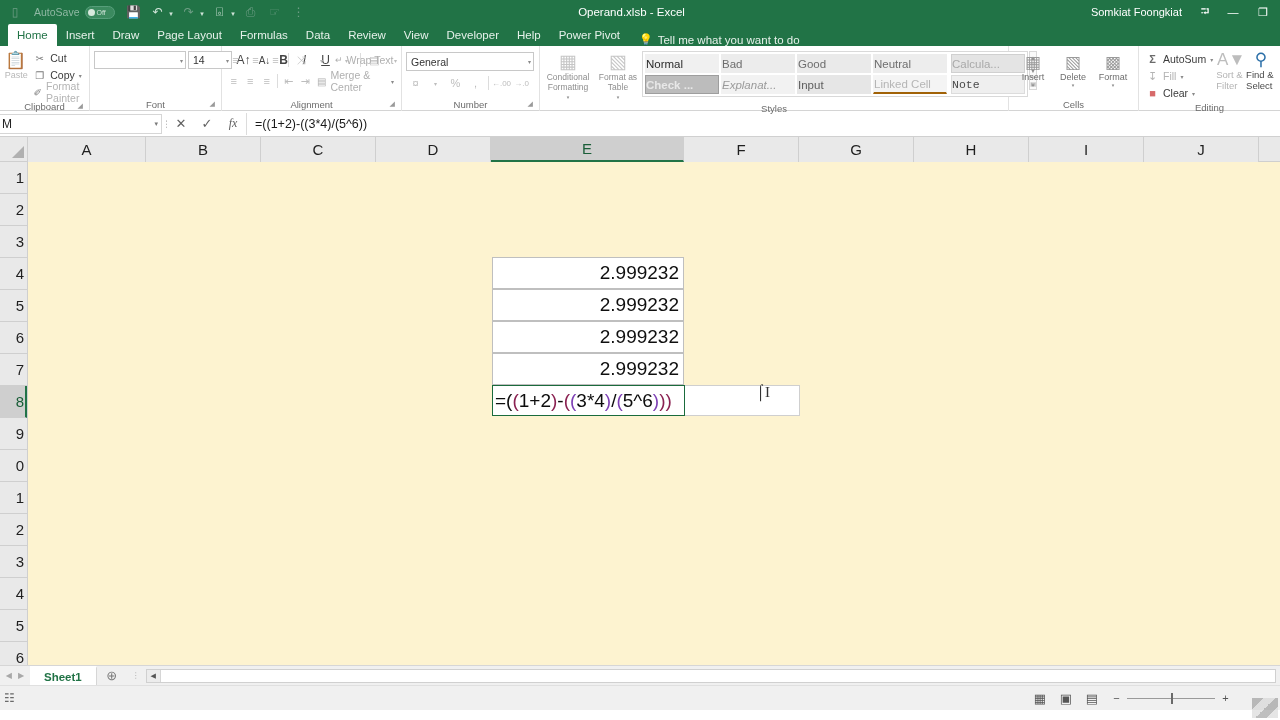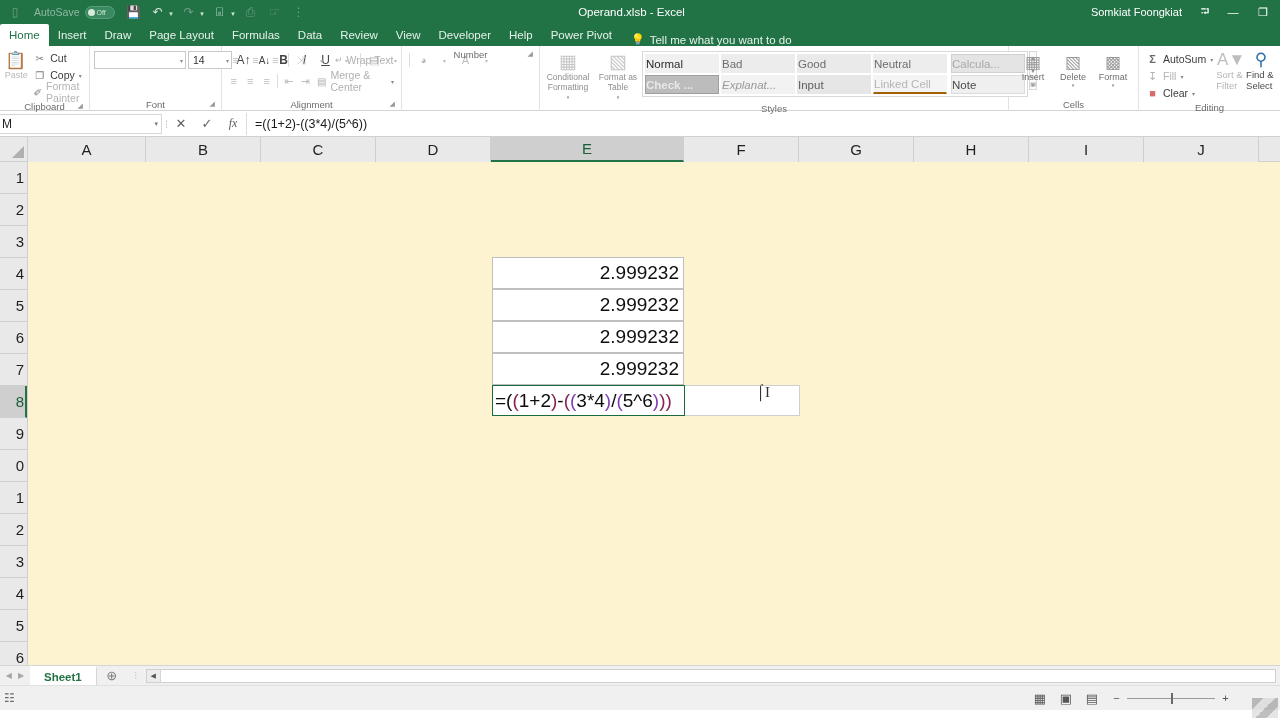--- a/index.html
+++ b/index.html
@@ -50,21 +50,21 @@
     width: 30px; height: 24px;
     display: flex; align-items: center; justify-content: center;
     color: #fff; font-size: 11px;
   }
   .ribbon-display { width: 26px; }
 
   
   .tabstrip {
     height: 22px; background: #217346;
     display: flex; align-items: flex-end;
-    font-size: 11.5px;
+    padding-left: 8px; font-size: 11.5px;
   }
   .tab {
     padding: 3px 9px 4px 9px; color: #e6f1ea; height: 22px;
     display: flex; align-items: center; white-space: nowrap;
   }
   .tab.active { background: #ffffff; color: #217346; border-radius: 2px 2px 0 0; }
   .tellme { display: flex; align-items: center; gap: 5px; color: #e6f1ea;
             padding-left: 10px; font-size: 11.5px; }
   .bulb { font-size: 11px; }
 
@@ -153,21 +153,21 @@
   }
   .gcell.normal { background: #f0f0f0; color: #2b2b2b; }
   .gcell.bad { background: #ececec; color: #6e6e6e; }
   .gcell.good { background: #eaeaea; color: #6e6e6e; }
   .gcell.neutral { background: #ededed; color: #6e6e6e; }
   .gcell.calc { background: #e4e4e4; color: #a9a9a9; border: 1px solid #d0d0d0; }
   .gcell.check { background: #bcbcbc; color: #e8e8e8; border: 1px solid #9e9e9e; font-weight: bold; }
   .gcell.expl { background: #f2f2f2; color: #9a9a9a; font-style: italic; }
   .gcell.input { background: #e6e6e6; color: #5d5d5d; }
   .gcell.linked { background: #f4f4f4; color: #b5b5b5; border-bottom: 2px solid #a16207; }
-  .gcell.note { background: #efefef; color: #4a4a4a; border: 1px solid #dcdcdc; }
+  .gcell.note { background: #efefef; color: #4a4a4a; border: 1px solid #dcdcdc; font-family: Liberation Mono, monospace; }
   .gscroll {
     display: flex; flex-direction: column; justify-content: space-between;
     width: 11px; margin-top: 3px; margin-left: 1px;
   }
   .gscroll div {
     height: 13px; border: 1px solid #d8d8d8; background: #fafafa;
     font-size: 6px; color: #8c8c8c; display: flex;
     align-items: center; justify-content: center;
   }
 
@@ -501,20 +501,37 @@
         </div>
       </div>
     </div>
     <div class="group-label">
       <span>Alignment</span>
       <span class="dlg-launcher">◢</span>
     </div>
   </div>
 
   <div class="group" style="width:138px">
+    <div class="group-body" style="flex-direction:column; padding-top:4px">
+      <div class="font-row">
+        <div class="combo num-combo">
+          <span class="cv">General</span>
+          <span class="cc">▾</span>
+        </div>
+      </div>
+      <div class="al-row">
+        <div class="ic-btn dis">¤</div>
+        <div class="ic-btn dis" style="font-size:6px">▾</div>
+        <div class="ic-btn dis">%</div>
+        <div class="ic-btn dis">,</div>
+        <span class="vsep"></span>
+        <div class="ic-btn dis" style="font-size:8px">←.00</div>
+        <div class="ic-btn dis" style="font-size:8px">→.0</div>
+      </div>
+    </div>
     <div class="group-label">
       <span>Number</span>
       <span class="dlg-launcher">◢</span>
     </div>
   </div>
 
   <div class="group" style="width:469px">
     <div class="group-body">
       <div class="styles-left">
         <div class="sbig">

